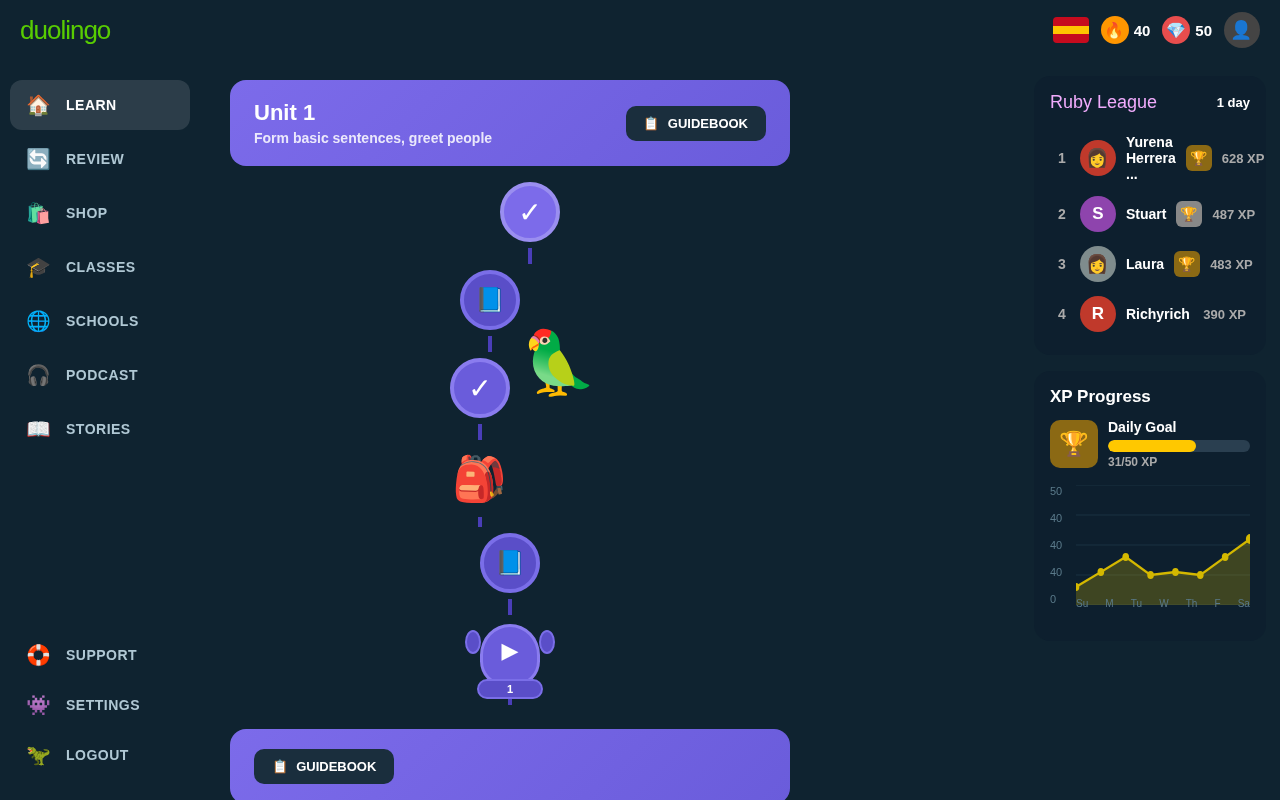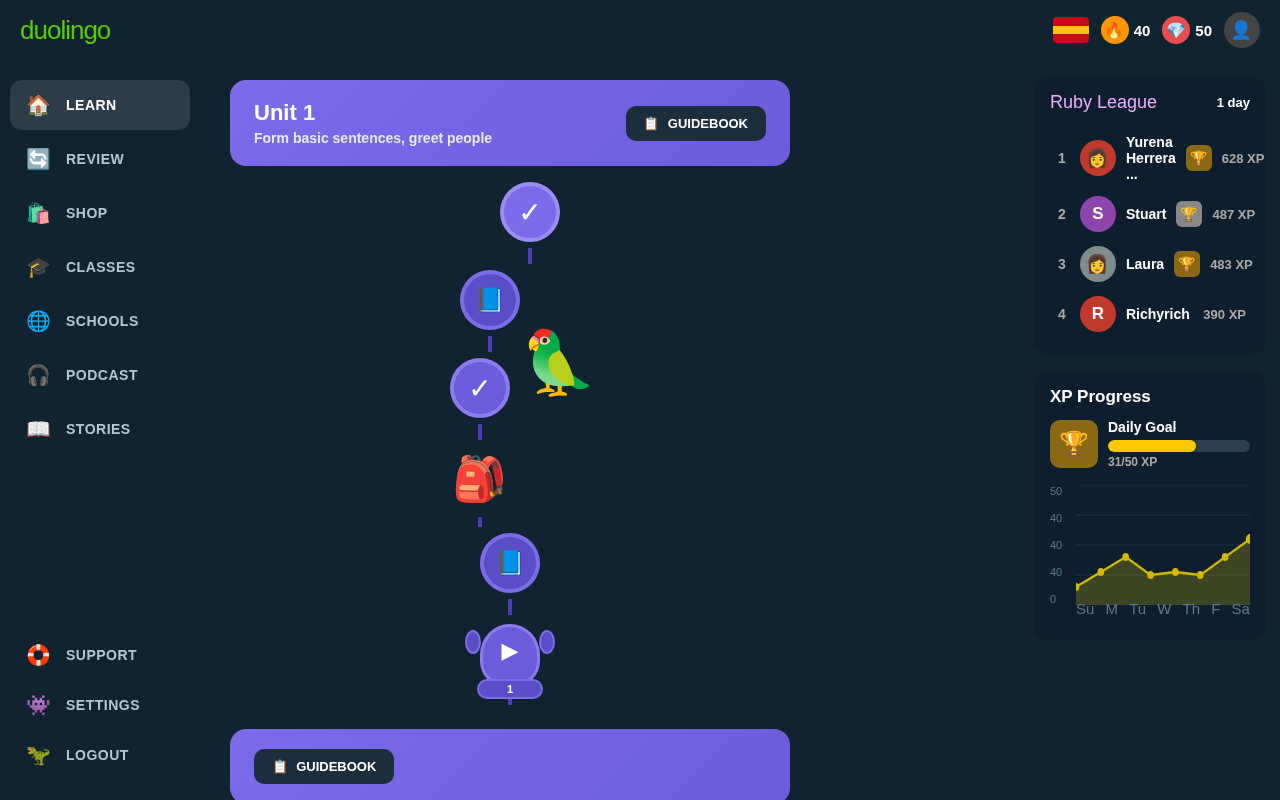--- a/index.html
+++ b/index.html
@@ -354,24 +354,24 @@
       width: 22px;
     }
     .chart-area {
       position: absolute;
       left: 26px; right: 0;
       top: 0; bottom: 20px;
     }
     .chart-x-labels {
       position: absolute;
       left: 26px; right: 0;
-      bottom: 8px;
+      bottom: 16px;
       display: flex;
       justify-content: space-between;
-      font-size: 15px;
+      font-size: 10px;
       color: #5a7a8a;
     }
     .chart-grid {
       width: 100%; height: 100%;
     }
 
     
     .path-section {
       width: 100%;
       display: flex;

